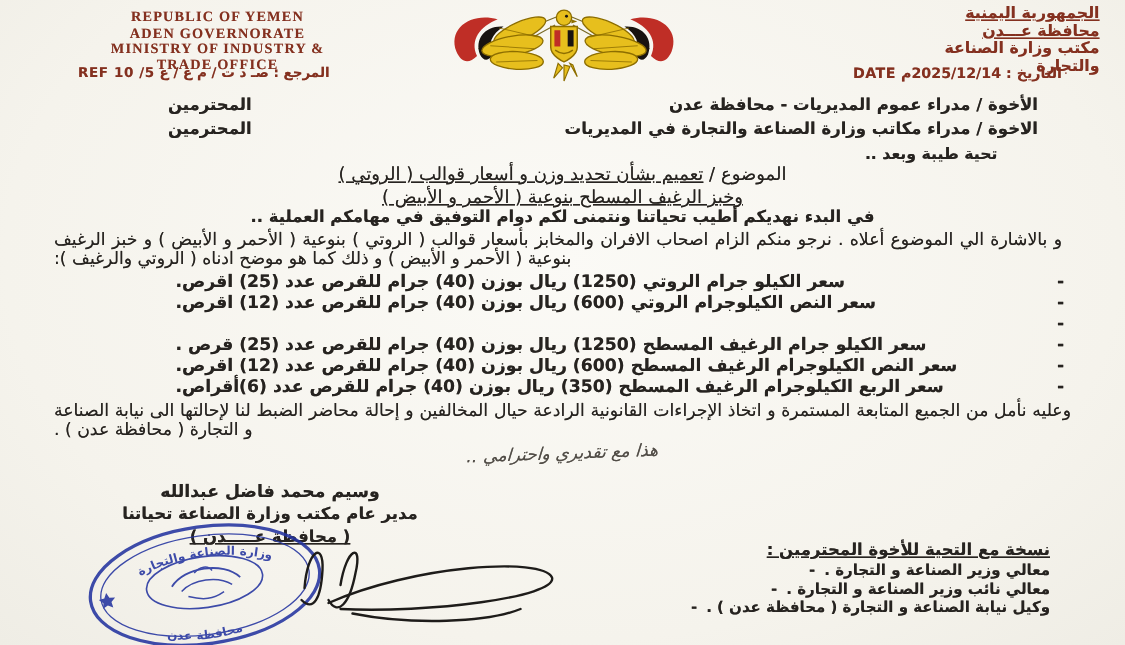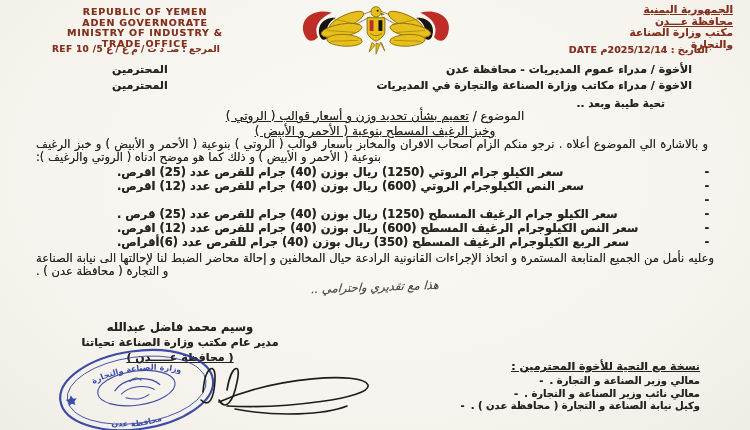--- a/index.html
+++ b/index.html
@@ -6,21 +6,21 @@
   #page{
     position:relative;width:750px;height:430px;overflow:hidden;
     background:radial-gradient(ellipse at 50% 40%, #fbfaf6 0%, #f5f3ec 70%, #efede5 100%);
     font-family:"DejaVu Sans", sans-serif;
     color:#262320;
   }
   .soft{text-shadow:0 0 .35px rgba(45,38,30,.65);}
   .maroon{color:#84301f;text-shadow:0 0 .4px rgba(132,48,31,.5);}
   
   .eng-office{position:absolute;left:22px;top:7px;width:246px;text-align:center;
-    font-size:9.5px;font-weight:bold;letter-spacing:.8px;line-height:10.5px;}
+    font-size:9.5px;font-weight:bold;letter-spacing:.8px;line-height:10.5px;font-family:Liberation Serif, serif;}
   .ar-office{position:absolute;left:543px;top:4px;width:190px;text-align:right;direction:rtl;
     font-size:10.5px;font-weight:bold;line-height:11.5px;}
   .ar-office div:nth-child(-n+2){text-decoration:underline;}
   .ref-line{position:absolute;left:52px;top:44px;width:230px;direction:rtl;text-align:left;
     font-size:9px;font-weight:bold;letter-spacing:.4px;}
   .date-line{position:absolute;right:42px;top:44px;direction:rtl;
     font-size:9.5px;font-weight:bold;letter-spacing:.3px;}
   .emblem{position:absolute;left:297px;top:1px;}
   
   .recipients{position:absolute;left:112px;right:58px;top:62px;direction:rtl;}
@@ -144,20 +144,21 @@
 
   <div class="subject soft">
     <div>
       <span>الموضوع /</span>
       <span class="u">تعميم بشأن تحديد وزن و أسعار قوالب ( الروتي )</span>
     </div>
     <div class="u">وخبز الرغيف المسطح بنوعية ( الأحمر و الأبيض )</div>
   </div>
 
   <div class="main-body soft">
+    <div class="intro">في البدء نهديكم أطيب تحياتنا ونتمنى لكم دوام التوفيق في مهامكم العملية ..</div>
     <div class="para">و بالاشارة الي الموضوع أعلاه . نرجو منكم الزام اصحاب الافران والمخابز بأسعار قوالب ( الروتي ) بنوعية ( الأحمر و الأبيض ) و خبز الرغيف بنوعية ( الأحمر و الأبيض ) و ذلك كما هو موضح ادناه ( الروتي والرغيف ):</div>
 
     <div class="plist">
       <div class="plist-row">
         <span class="plist-dash">-</span>
         <span class="plist-text">سعر الكيلو جرام الروتي (1250) ريال بوزن (40) جرام للقرص عدد (25) اقرص.</span>
       </div>
       <div class="plist-row">
         <span class="plist-dash">-</span>
         <span class="plist-text">سعر النص الكيلوجرام الروتي (600) ريال بوزن (40) جرام للقرص عدد (12) اقرص.</span>

